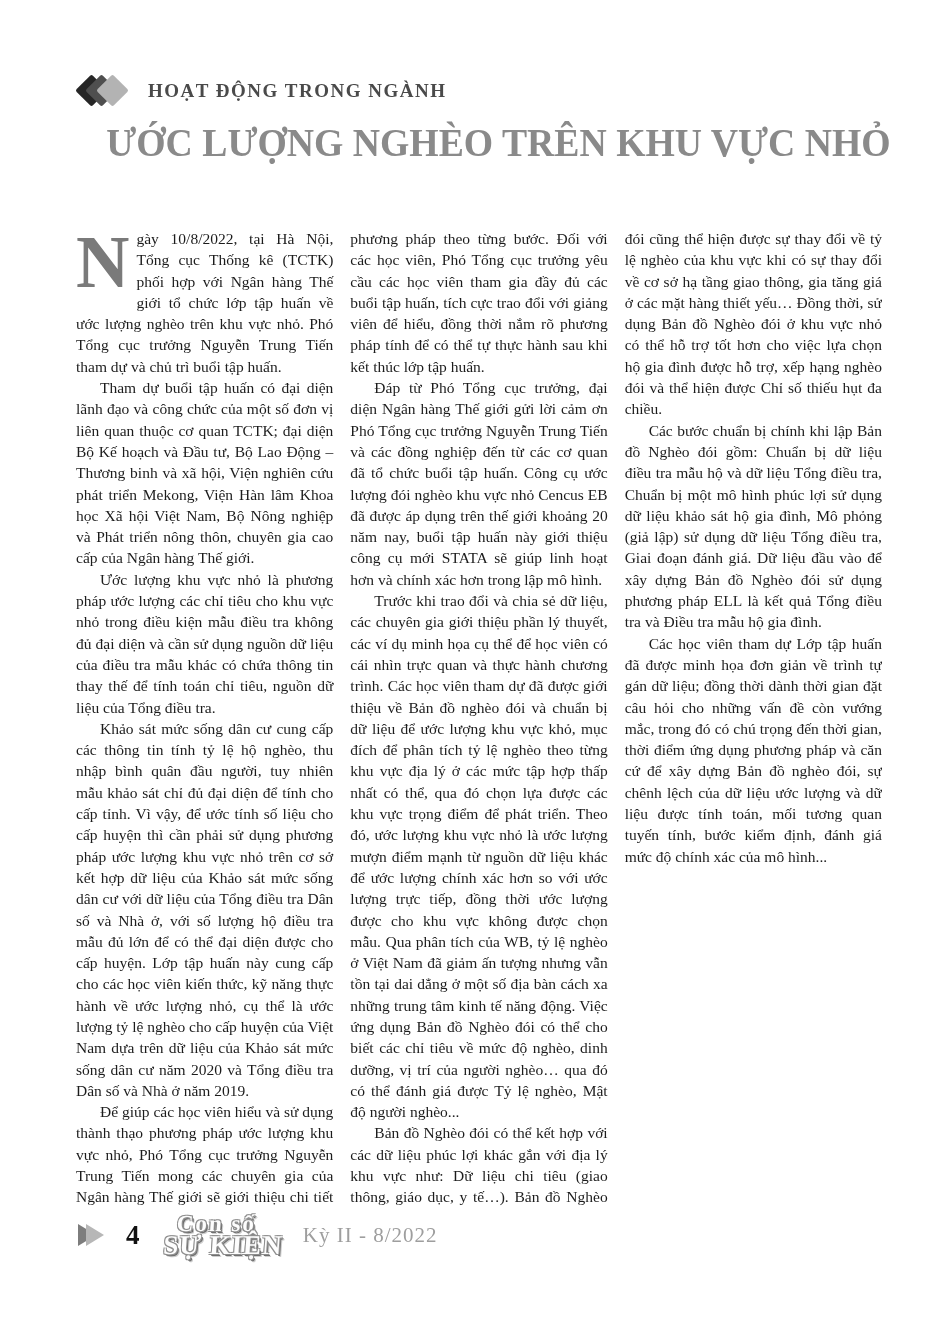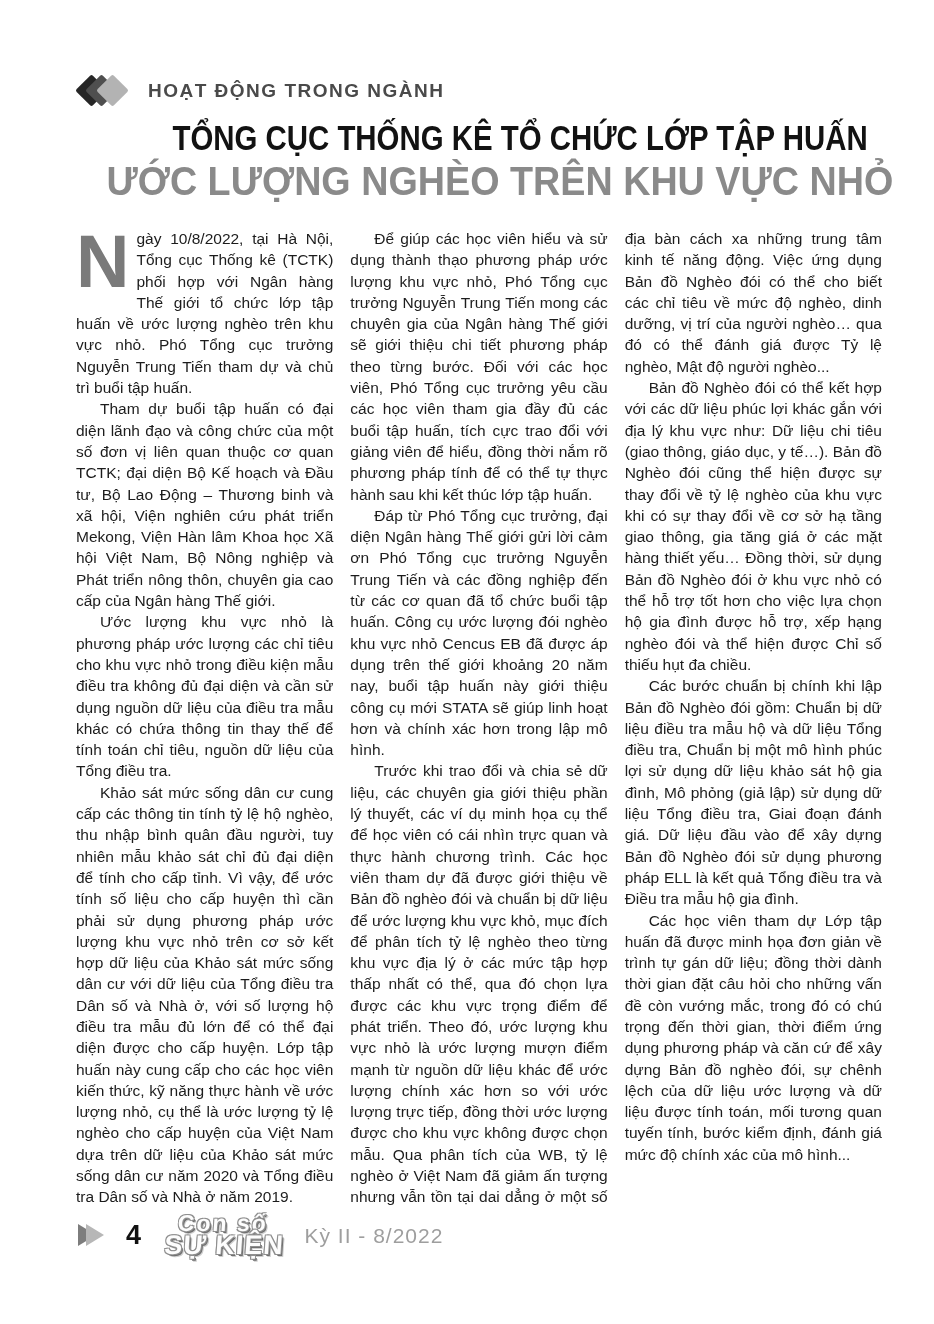--- a/index.html
+++ b/index.html
@@ -1,18 +1,18 @@
 <!DOCTYPE html>
 <html><head>
 <meta charset="utf-8">
 <style>
   * { margin:0; padding:0; box-sizing:border-box; }
   html,body { width:934px; height:1324px; background:#ffffff; overflow:hidden;
     font-family:"Liberation Sans", sans-serif; color:#1c1c1c; }
-  .page { position:relative; width:934px; height:1088px; background:#fff; }
+  .page { position:relative; width:934px; height:1088px; background:#fff;font-family:Liberation Serif, serif; }
 
   
   .section-header { position:absolute; left:78px; top:74px; display:flex; align-items:center; gap:12px; }
   .diamonds { position:relative; width:58px; height:34px; flex:0 0 auto; }
   .diamonds span { position:absolute; top:5px; width:23px; height:23px; transform:rotate(45deg); border-radius:2px; }
   .d1 { left:2px;  background:#262626; }
   .d2 { left:12px; background:#4f4f4f; }
   .d3 { left:23px; background:#b3b3b3; }
   .section-label { font-size:19px; font-weight:bold; color:#4a4a4a; letter-spacing:1.5px; }
 
@@ -56,21 +56,20 @@
   <div class="section-header">
     <div class="diamonds">
       <span class="d1"></span>
       <span class="d2"></span>
       <span class="d3"></span>
     </div>
     <div class="section-label">HOẠT ĐỘNG TRONG NGÀNH</div>
   </div>
 
   <div class="title-block">
-    <div><span class="title-line1">TỔNG CỤC THỐNG KÊ TỔ CHỨC LỚP TẬP HUẤN</span></div>
     <div><span class="title-line2">ƯỚC LƯỢNG NGHÈO TRÊN KHU VỰC NHỎ</span></div>
   </div>
 
   <div class="article">
     <p class="first"><span class="dropcap">N</span><span>gày 10/8/2022, tại Hà Nội, Tổng cục Thống kê (TCTK) phối hợp với Ngân hàng Thế giới tổ chức lớp tập huấn về ước lượng nghèo trên khu vực nhỏ. Phó Tổng cục trưởng Nguyễn Trung Tiến tham dự và chủ trì buổi tập huấn.</span></p>
     <p>Tham dự buổi tập huấn có đại diện lãnh đạo và công chức của một số đơn vị liên quan thuộc cơ quan TCTK; đại diện Bộ Kế hoạch và Đầu tư, Bộ Lao Động – Thương binh và xã hội, Viện nghiên cứu phát triển Mekong, Viện Hàn lâm Khoa học Xã hội Việt Nam, Bộ Nông nghiệp và Phát triển nông thôn, chuyên gia cao cấp của Ngân hàng Thế giới.</p>
     <p>Ước lượng khu vực nhỏ là phương pháp ước lượng các chỉ tiêu cho khu vực nhỏ trong điều kiện mẫu điều tra không đủ đại diện và cần sử dụng nguồn dữ liệu của điều tra mẫu khác có chứa thông tin thay thế để tính toán chỉ tiêu, nguồn dữ liệu của Tổng điều tra.</p>
     <p>Khảo sát mức sống dân cư cung cấp các thông tin tính tỷ lệ hộ nghèo, thu nhập bình quân đầu người, tuy nhiên mẫu khảo sát chỉ đủ đại diện để tính cho cấp tỉnh. Vì vậy, để ước tính số liệu cho cấp huyện thì cần phải sử dụng phương pháp ước lượng khu vực nhỏ trên cơ sở kết hợp dữ liệu của Khảo sát mức sống dân cư với dữ liệu của Tổng điều tra Dân số và Nhà ở, với số lượng hộ điều tra mẫu đủ lớn để có thể đại diện được cho cấp huyện. Lớp tập huấn này cung cấp cho các học viên kiến thức, kỹ năng thực hành về ước lượng nhỏ, cụ thể là ước lượng tỷ lệ nghèo cho cấp huyện của Việt Nam dựa trên dữ liệu của Khảo sát mức sống dân cư năm 2020 và Tổng điều tra Dân số và Nhà ở năm 2019.</p>
     <p>Để giúp các học viên hiểu và sử dụng thành thạo phương pháp ước lượng khu vực nhỏ, Phó Tổng cục trưởng Nguyễn Trung Tiến mong các chuyên gia của Ngân hàng Thế giới sẽ giới thiệu chi tiết phương pháp theo từng bước. Đối với các học viên, Phó Tổng cục trưởng yêu cầu các học viên tham gia đầy đủ các buổi tập huấn, tích cực trao đổi với giảng viên để hiểu, đồng thời nắm rõ phương pháp tính để có thể tự thực hành sau khi kết thúc lớp tập huấn.</p>
     <p>Đáp từ Phó Tổng cục trưởng, đại diện Ngân hàng Thế giới gửi lời cảm ơn Phó Tổng cục trưởng Nguyễn Trung Tiến và các đồng nghiệp đến từ các cơ quan đã tổ chức buổi tập huấn. Công cụ ước lượng đói nghèo khu vực nhỏ Cencus EB đã được áp dụng trên thế giới khoảng 20 năm nay, buổi tập huấn này giới thiệu công cụ mới STATA sẽ giúp linh hoạt hơn và chính xác hơn trong lập mô hình.</p>

